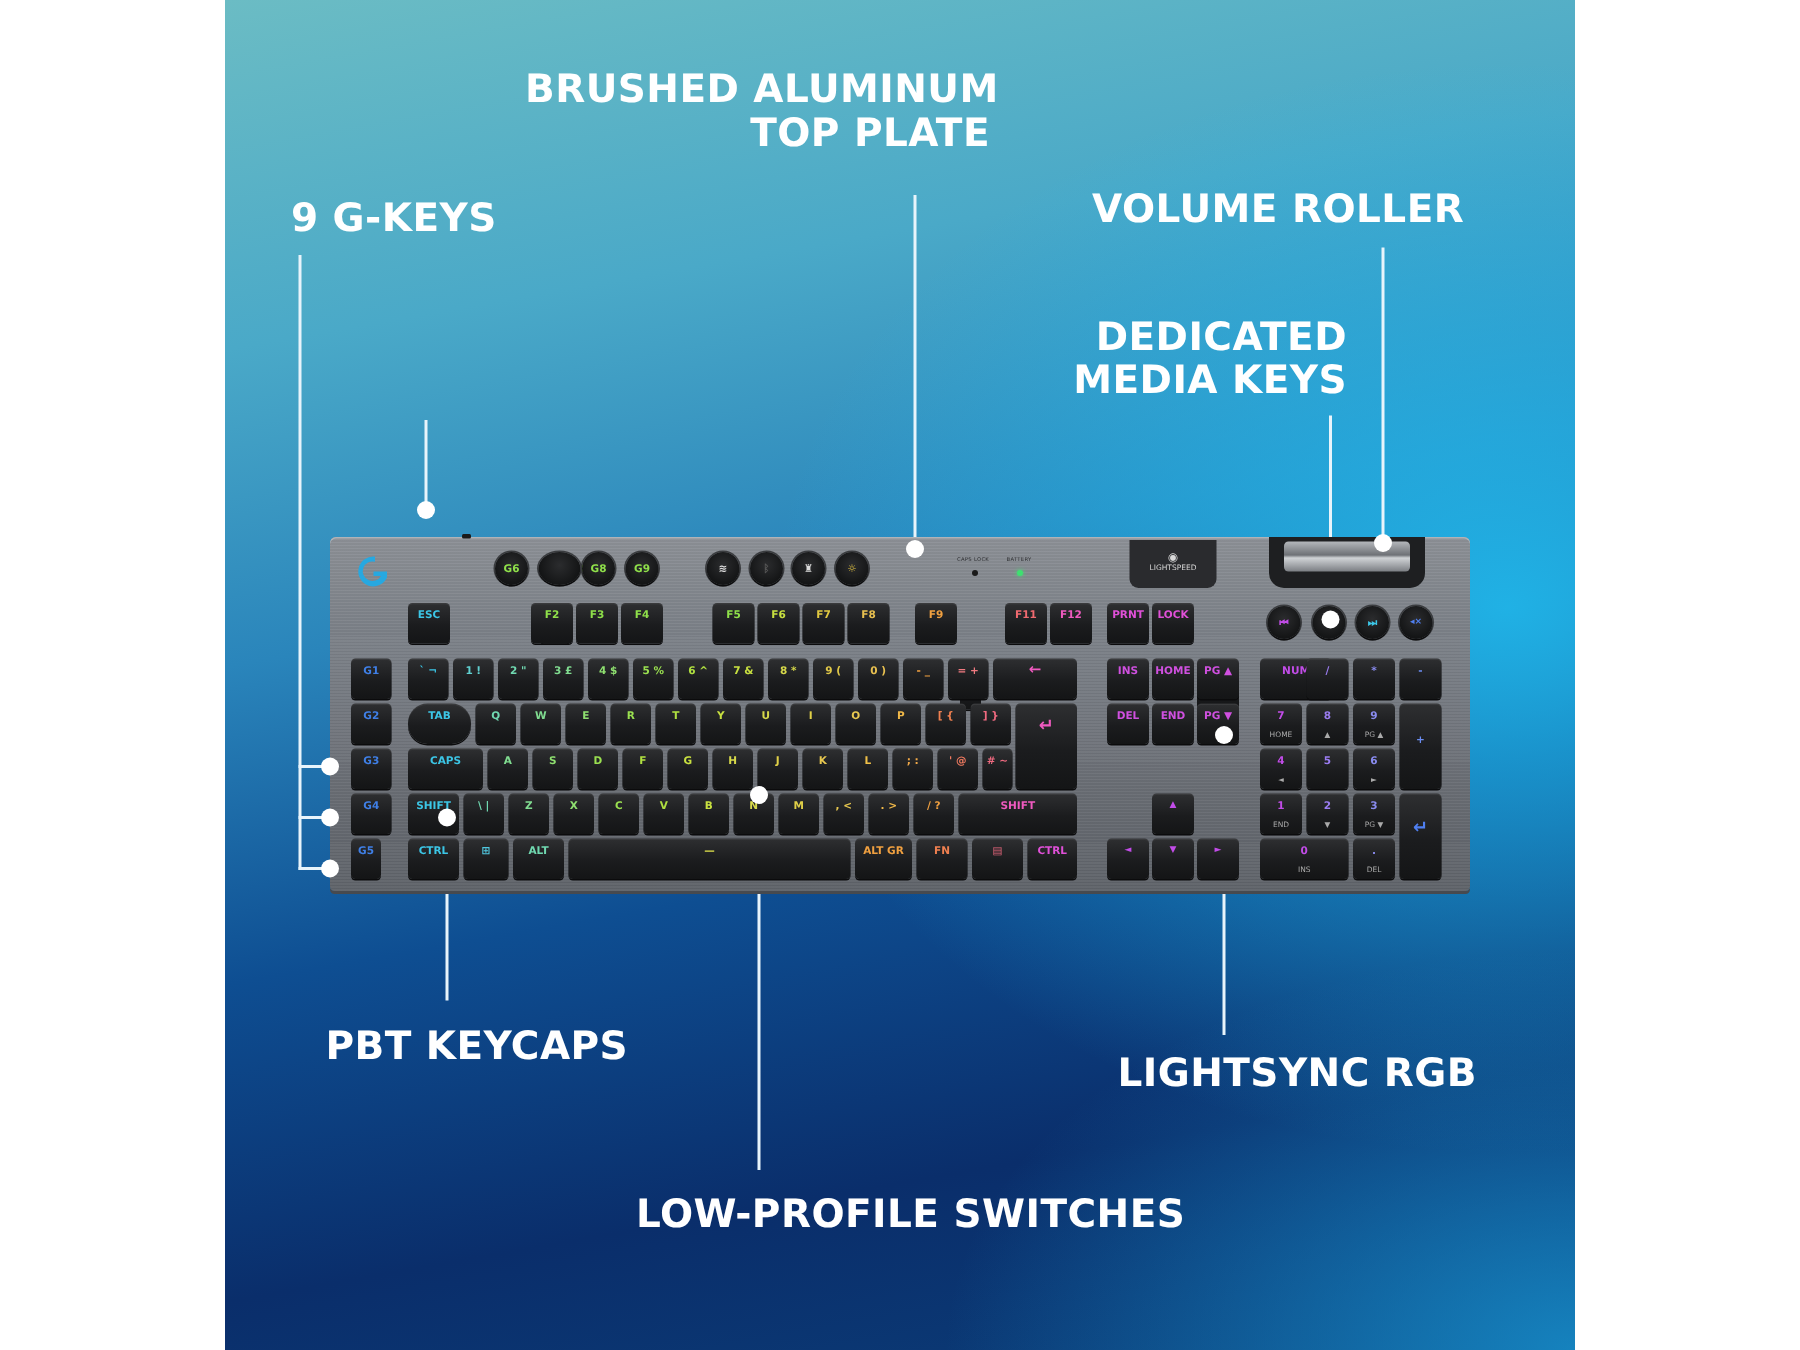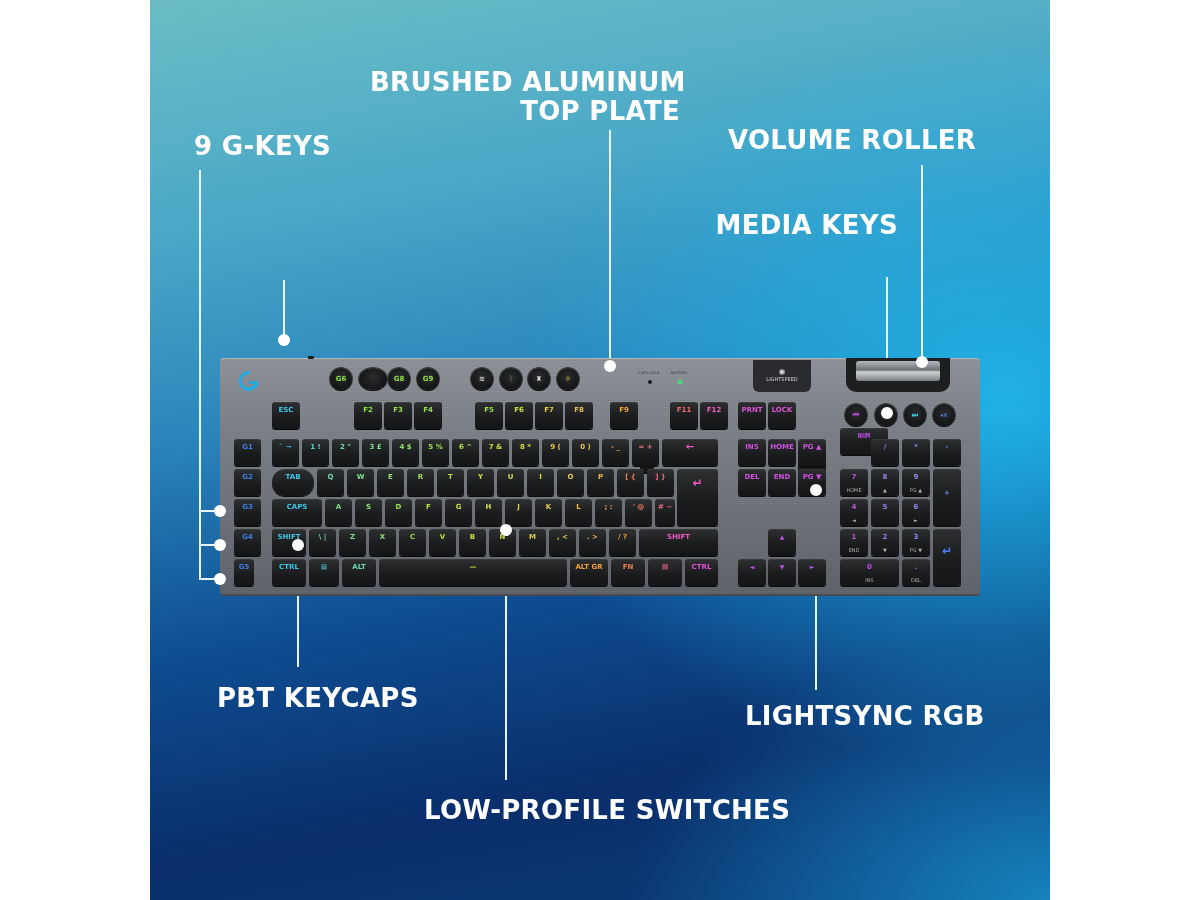--- a/index.html
+++ b/index.html
@@ -74,31 +74,32 @@
     border-radius: 3px;
   }
   .indicator { position: absolute; font-size: 3.5px; color: #2f3033; letter-spacing: 0.2px; }
   .led { position: absolute; width: 4px; height: 4px; border-radius: 50%; }
 </style>
 </head>
 <body>
 
 <div class="panel">
 
-  <div class="label right" style="left:200px; top:68px; width:310px;margin-left:20px;">
+  <div class="label right" style="left:200px; top:46px; width:310px;">
     <span>BRUSHED ALUMINUM</span>
     <span>TOP PLATE</span>
   </div>
   <div class="label" style="left:44px; top:132px;">
     <span>9 G-KEYS</span>
   </div>
   <div class="label" style="left:578px; top:126px;">
     <span>VOLUME ROLLER</span>
   </div>
   <div class="label right" style="left:550px; top:211px; width:198px;">
+    <span>DEDICATED</span>
     <span>MEDIA KEYS</span>
   </div>
   <div class="label" style="left:67px; top:684px;">
     <span>PBT KEYCAPS</span>
   </div>
   <div class="label" style="left:274px; top:796px;">
     <span>LOW-PROFILE SWITCHES</span>
   </div>
   <div class="label" style="left:585px; top:702px;margin-left:10px;">
     <span>LIGHTSYNC RGB</span>
@@ -264,21 +265,21 @@
     <div class="key" style="left:578px; top:81px; width:28px; color:#d050e0;">PG ▲</div>
     <div class="key" style="left:518px; top:111px; width:28px; color:#d050e0;">DEL</div>
     <div class="key" style="left:548px; top:111px; width:28px; color:#d050e0;">END</div>
     <div class="key" style="left:578px; top:111px; width:28px; color:#d050e0;">PG ▼</div>
 
     <div class="key" style="left:548px; top:171px; width:28px; color:#c24ce8; font-size:6px;">▲</div>
     <div class="key" style="left:518px; top:201px; width:28px; color:#c24ce8; font-size:6px;">◄</div>
     <div class="key" style="left:548px; top:201px; width:28px; color:#c24ce8; font-size:6px;">▼</div>
     <div class="key" style="left:578px; top:201px; width:28px; color:#c24ce8; font-size:6px;">►</div>
 
-    <div class="key" style="left:620px; top:70px; width:48px; color:#c24ce8;font-family:Liberation Mono, monospace;">NUM</div>
+    <div class="key" style="left:620px; top:81px; width:48px; color:#c24ce8;">NUM</div>
     <div class="key" style="left:651px; top:81px; width:28px; color:#9a7cf0;">/</div>
     <div class="key" style="left:682px; top:81px; width:28px; color:#8a8cf0;">*</div>
     <div class="key" style="left:713px; top:81px; width:28px; color:#6a8cf0;">-</div>
 
     <div class="key" style="left:620px; top:111px; width:28px; color:#c24ce8;"><span>7</span><span class="sub">HOME</span></div>
     <div class="key" style="left:651px; top:111px; width:28px; color:#9a7cf0;"><span>8</span><span class="sub">▲</span></div>
     <div class="key" style="left:682px; top:111px; width:28px; color:#8a8cf0;"><span>9</span><span class="sub">PG ▲</span></div>
     <div class="key" style="left:713px; top:111px; width:28px; height:57px; color:#6a8cf0; padding-top:20px;">+</div>
 
     <div class="key" style="left:620px; top:141px; width:28px; color:#c24ce8;"><span>4</span><span class="sub">◄</span></div>

